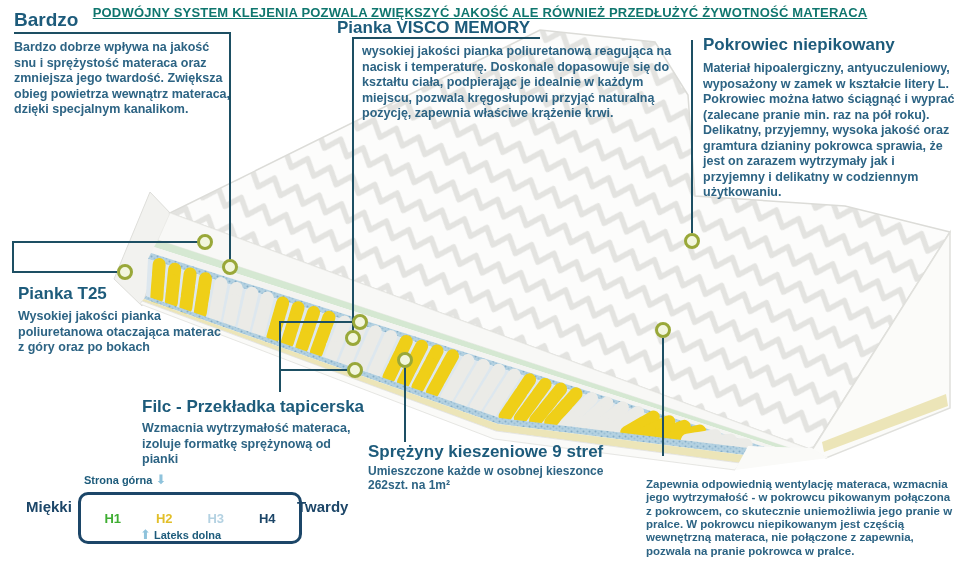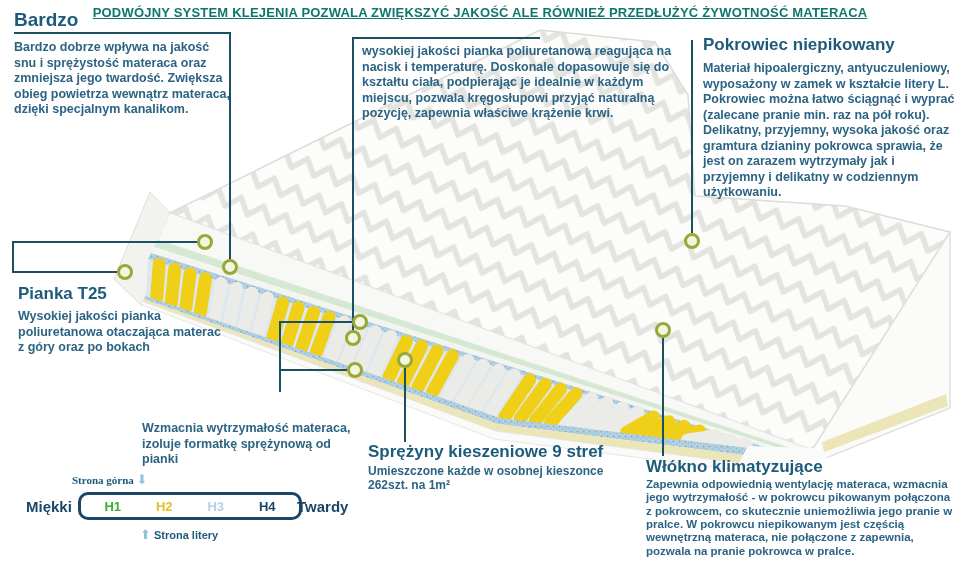--- a/index.html
+++ b/index.html
@@ -12,21 +12,21 @@
   .sec-h{font-weight:700; color:#1d5b7b; line-height:1.05;}
   .sec-b{font-weight:700; color:#2d6484;}
   .h-lg{font-size:19px;}
   .h-md{font-size:17px;}
   .b-md{font-size:12.5px; line-height:1.24;}
   .b-sm{font-size:12px; line-height:1.15;}
   .b-xs{font-size:11.5px; line-height:1.16;}
   
   .scale-box{left:78px; top:492px; width:206px; height:22px; border:3px solid #1c4668;
              border-radius:10px; background:#fff; display:flex; align-items:center;
-             justify-content:space-around; padding:0 6px;}
+             justify-content:space-around; padding:12px 6px;}
   .lvl{font-size:13px; font-weight:700;}
   .lvl-0{color:#3fae33;} .lvl-1{color:#e2bf2a;} .lvl-2{color:#b4d2e2;} .lvl-3{color:#1c4668;}
   .scale-side{font-size:15px; font-weight:700; color:#1c4668;}
   .scale-note{font-size:11px; font-weight:700; color:#1d5b7b;}
   .arr{font-size:13px; color:#8fc3dc; font-weight:400;}
 </style>
 </head>
 <body>
 
 <div id="stage">
@@ -202,50 +202,51 @@
       <circle cx="692" cy="241" r="6.5"></circle>
       <circle cx="663" cy="330" r="6.5"></circle>
     </g>
   </svg>
 
   <div class="abs hdr">PODWÓJNY SYSTEM KLEJENIA POZWALA ZWIĘKSZYĆ JAKOŚĆ ALE RÓWNIEŻ PRZEDŁUŻYĆ ŻYWOTNOŚĆ MATERACA</div>
 
   <div class="abs sec-h h-lg" style="left:14px; top:10px;">Bardzo</div>
   <div class="abs sec-b b-md" style="left:14px; top:40px; width:218px;">Bardzo dobrze wpływa na jakość snu i sprężystość materaca oraz zmniejsza jego twardość. Zwiększa obieg powietrza wewnątrz materaca, dzięki specjalnym kanalikom.</div>
 
+  <div class="abs sec-h h-md" style="left:337px; top:19px;">Pianka VISCO MEMORY</div>
   <div class="abs sec-b b-md" style="left:362px; top:44px; width:330px;">wysokiej jakości pianka poliuretanowa reagująca na nacisk i temperaturę. Doskonale dopasowuje się do kształtu ciała, podpierając je idealnie w każdym miejscu, pozwala kręgosłupowi przyjąć naturalną pozycję, zapewnia właściwe krążenie krwi.</div>
 
   <div class="abs sec-h h-md" style="left:703px; top:36px;">Pokrowiec niepikowany</div>
   <div class="abs sec-b b-md" style="left:703px; top:61px; width:252px;">Materiał hipoalergiczny, antyuczuleniowy, wyposażony w zamek w kształcie litery L. Pokrowiec można łatwo ściągnąć i wyprać (zalecane pranie min. raz na pół roku). Delikatny, przyjemny, wysoka jakość oraz gramtura dzianiny pokrowca sprawia, że jest on zarazem wytrzymały jak i przyjemny i delikatny w codziennym użytkowaniu.</div>
 
   <div class="abs sec-h h-md" style="left:18px; top:285px;">Pianka T25</div>
   <div class="abs sec-b b-md" style="left:18px; top:309px; width:205px;">Wysokiej jakości pianka poliuretanowa otaczająca materac z góry oraz po bokach</div>
 
+  <div class="abs sec-h h-md" style="left:142px; top:398px;">Filc - Przekładka tapicerska</div>
   <div class="abs sec-b b-md" style="left:142px; top:421px; width:222px;">Wzmacnia wytrzymałość materaca, izoluje formatkę sprężynową od pianki</div>
 
   <div class="abs sec-h h-md" style="left:368px; top:443px;">Sprężyny kieszeniowe 9 stref</div>
   <div class="abs sec-b b-sm" style="left:368px; top:465px; width:268px;">Umieszczone każde w osobnej kieszonce 262szt. na 1m²</div>
 
-  <div class="abs sec-h h-md" style="left:646px; top:458px;">Włókno klimatyzujące</div>
   <div class="abs sec-b b-xs" style="left:646px; top:478px; width:308px;">Zapewnia odpowiednią wentylację materaca, wzmacnia jego wytrzymałość - w pokrowcu pikowanym połączona z pokrowcem, co skutecznie uniemożliwia jego pranie w pralce. W pokrowcu niepikowanym jest częścią wewnętrzną materaca, nie połączone z zapewnia, pozwala na pranie pokrowca w pralce.</div>
 
-  <div class="abs scale-note" style="left:72px; top:472px;font-family:Liberation Serif, serif;">
+  <div class="abs scale-note" style="left:84px; top:472px;">
     <span>Strona górna</span>
     <span class="arr">⬇</span>
   </div>
 
   <div class="abs scale-side" style="left:26px; top:498px;">Miękki</div>
 
   <div class="abs scale-box">
     <span class="lvl lvl-0">H1</span>
     <span class="lvl lvl-1">H2</span>
     <span class="lvl lvl-2">H3</span>
     <span class="lvl lvl-3">H4</span>
   </div>
 
   <div class="abs scale-side" style="left:297px; top:498px;">Twardy</div>
 
   <div class="abs scale-note" style="left:140px; top:527px;">
     <span class="arr">⬆</span>
-    <span>Strona litery</span>
+    <span>Lateks dolna</span>
   </div>
 
 </div>
 
 </body></html>

